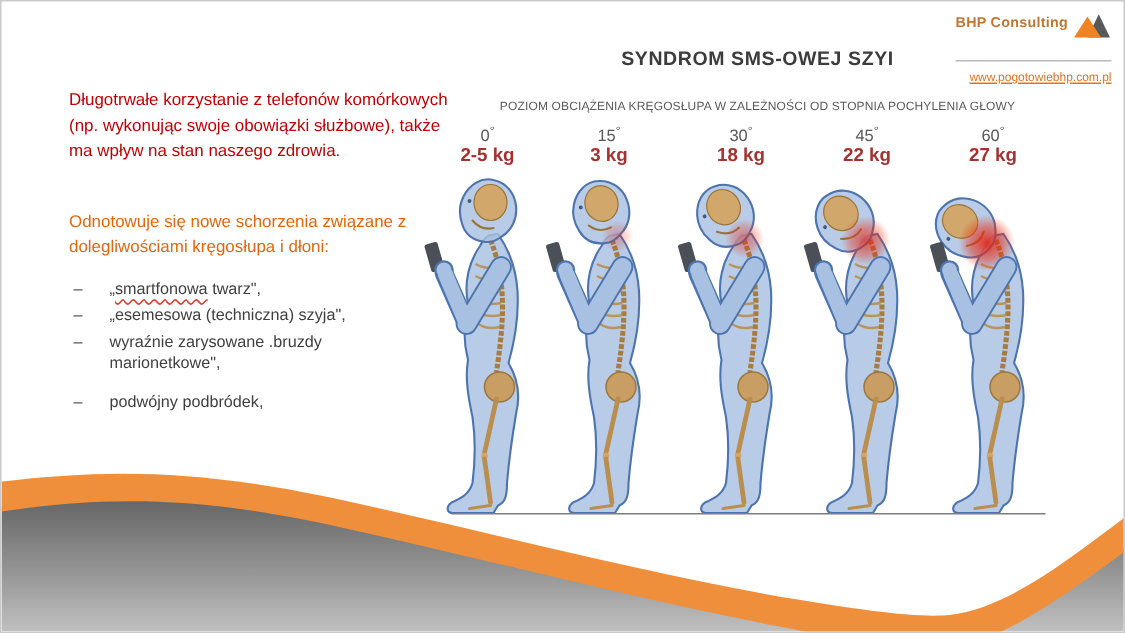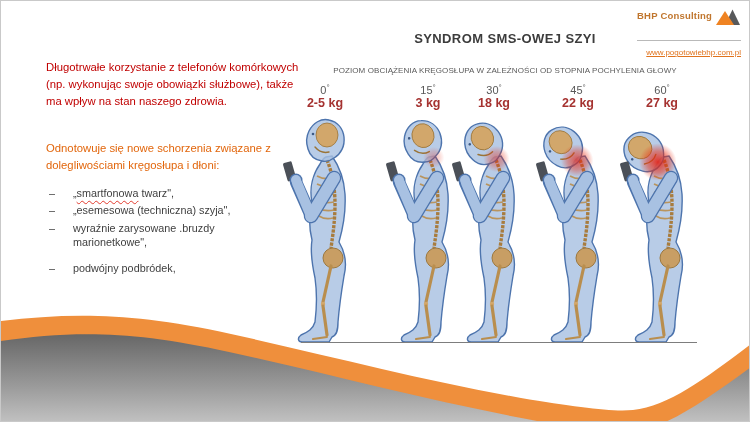--- a/index.html
+++ b/index.html
@@ -147,21 +147,21 @@
         <path class="arm-under fore" d="M29,100 L14,66"></path>
         <rect class="phone" x="3" y="46" width="9" height="19" rx="1.5" transform="rotate(-16 7 55)"></rect>
         <circle class="hand-under" cx="14" cy="64" r="6.5"></circle>
         <path class="arm-over" d="M52,62 L29,100"></path>
         <path class="arm-over fore" d="M29,100 L15,67"></path>
         <circle class="hand" cx="14" cy="64" r="5"></circle>
       </g>
     </svg>
   </div>
 
-  <div class="figure-col" style="left: 384px;">
+  <div class="figure-col" style="left: 362px;">
     <div class="deg"><span class="deg-num">15</span><span class="deg-sym">°</span></div>
     <div class="weight">3 kg</div>
     <svg class="figure-svg" viewBox="0 0 86 228" width="86" height="228">
       <path class="body-shape" d="M50,40 C57,50 62,62 63,78 C64,96 61,112 57,126 C63,136 65,148 62,160 C59,178 57,194 56,206 C56,214 55,219 50,221 L47,226 L20,226 C16,226 15,222 19,219 C26,216 31,213 33,206 C35,190 35,176 33,162 C30,148 28,136 30,124 C27,112 27,98 30,86 C27,72 31,58 38,48 C40,44 42,42 44,41 Z"></path>
       <g>
         <path class="spine" d="M45,44 C50,56 53,72 53,88 C53,104 51,118 49,132"></path>
         <path class="rib" d="M51,62 Q42,64 35,60"></path>
         <path class="rib" d="M52,70 Q42,72 35,68"></path>
         <path class="rib" d="M52,78 Q42,80 35,76"></path>
         <path class="rib" d="M52,86 Q42,88 35,84"></path>

